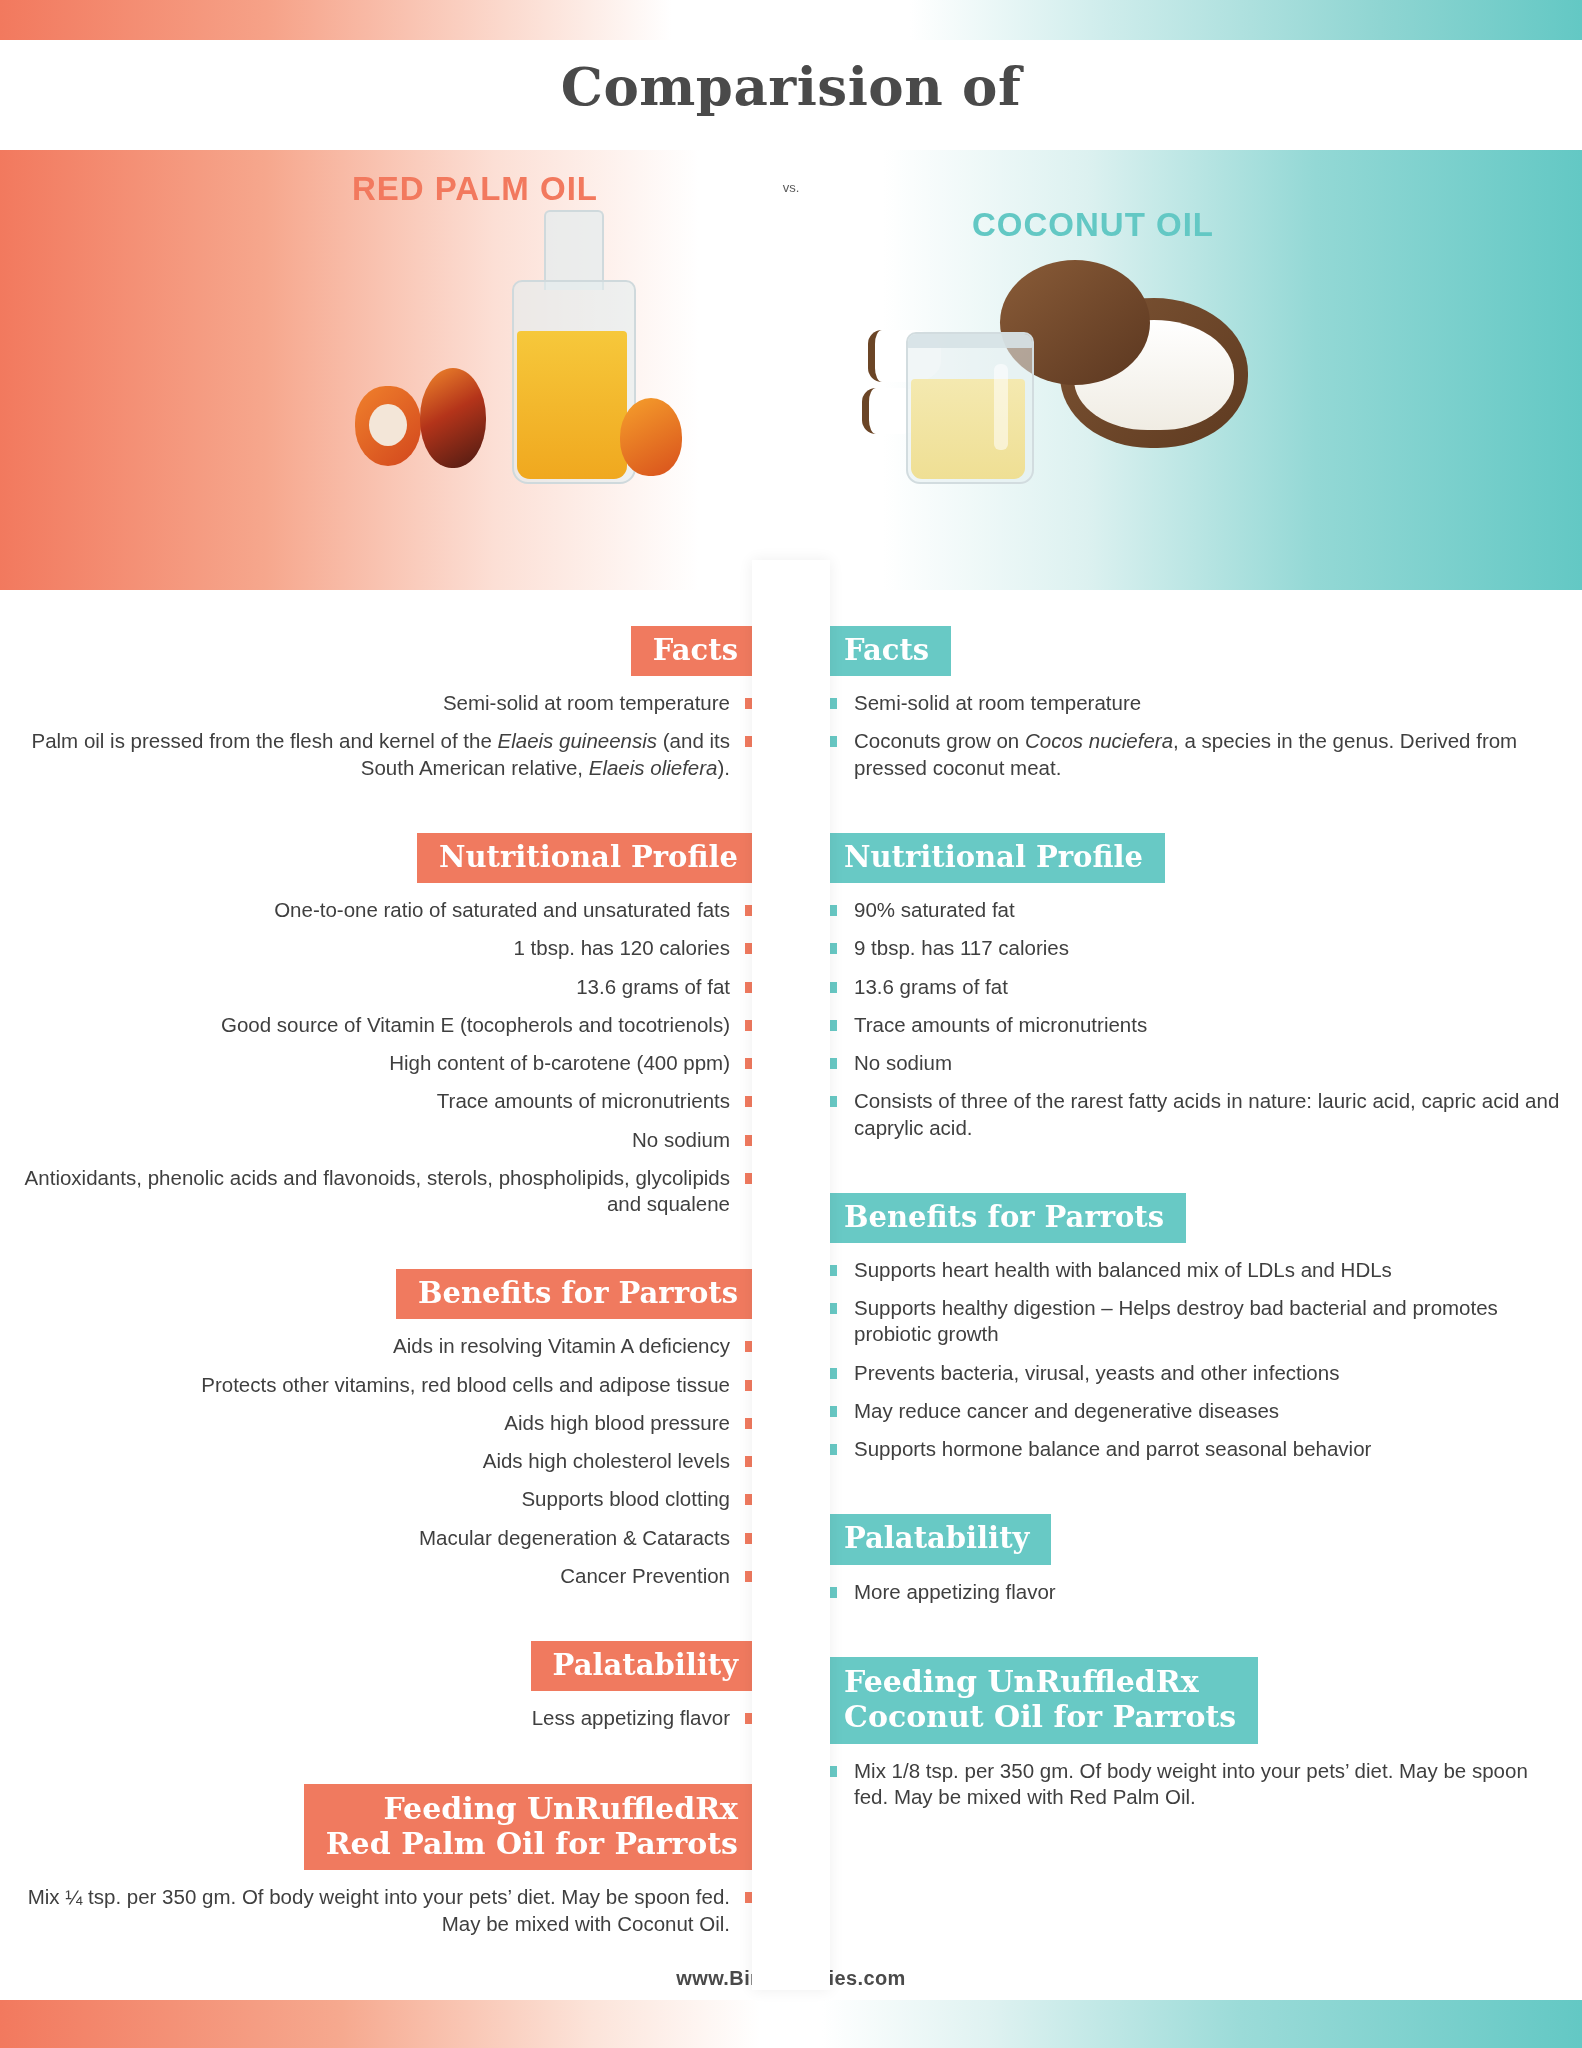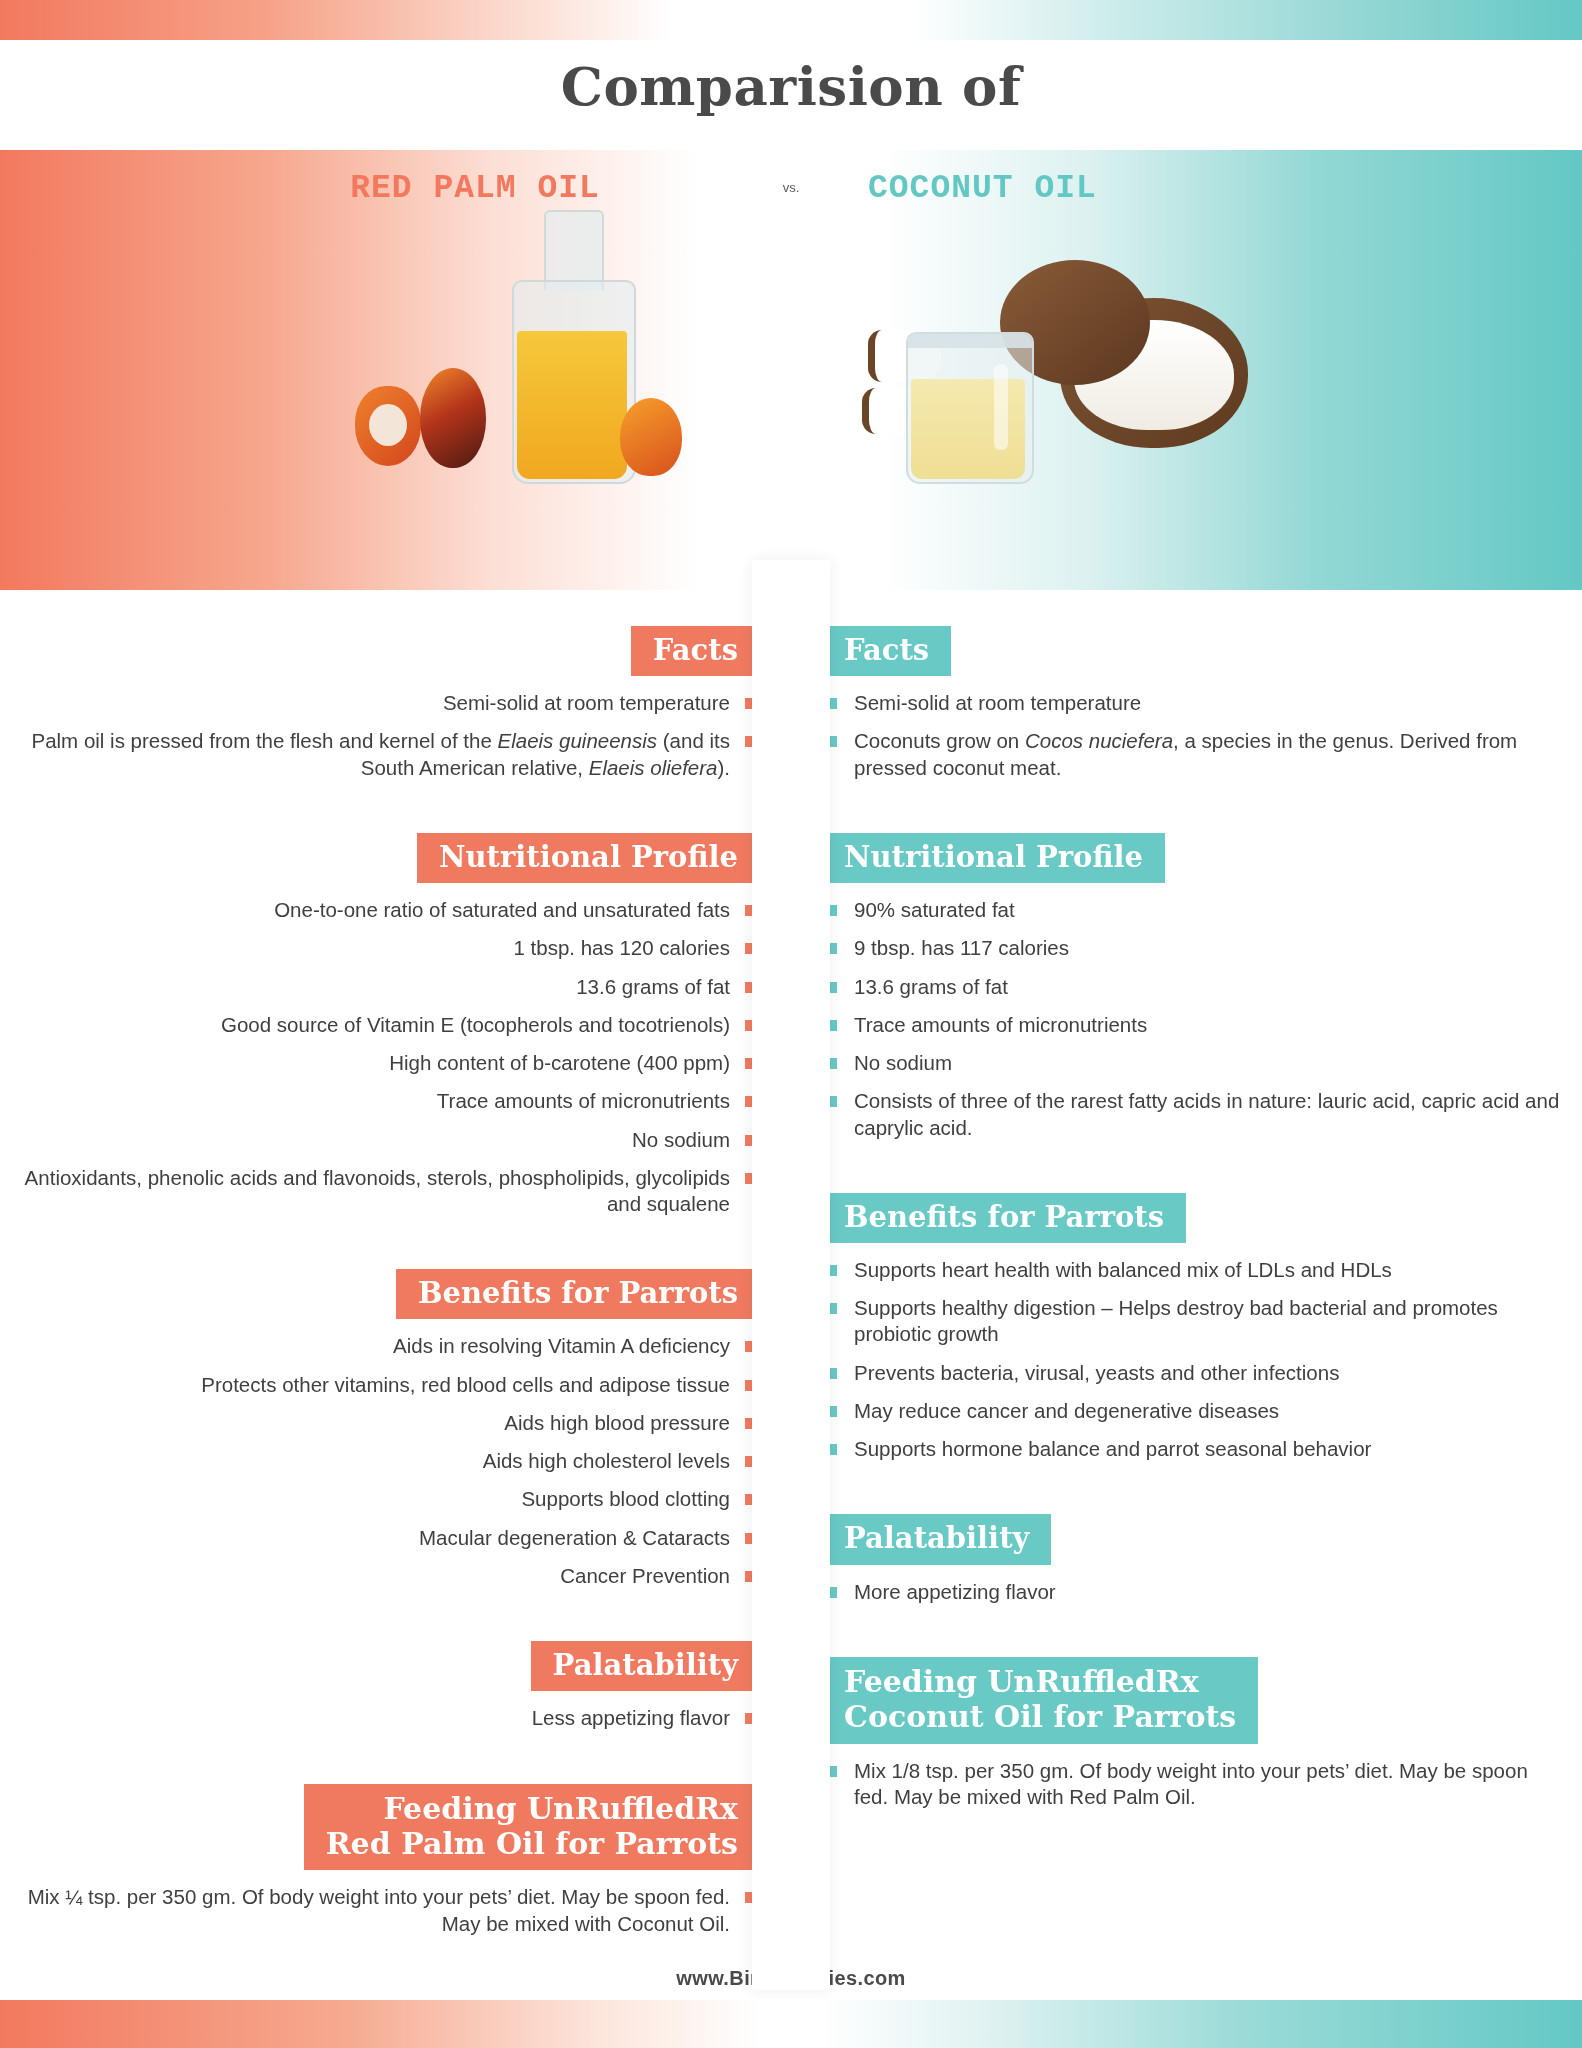--- a/index.html
+++ b/index.html
@@ -91,34 +91,35 @@
   .hero-white-gap {
     position: absolute;
     left: 745px; top: 0;
     width: 92px; height: 440px;
     background: #ffffff;
   }
 
   .brand-title {
     position: absolute;
     top: 20px;
-    font-family: Liberation Mono, monospace;
+    font-family: Liberation Sans, sans-serif;
     font-size: 33px;
     font-weight: bold;
     letter-spacing: 1px;
   }
   .brand-left {
     left: 250px; width: 450px;
     text-align: center;
     color: #f2795e;
   }
   .brand-right {
     left: 868px; width: 450px;
-    text-align: left;
+    text-align: center;
     color: #63c8c4;
+    margin-top: 36px;
   }
   .vs-label {
     position: absolute;
     top: 30px;
     left: 745px;
     width: 92px;
     text-align: center;
     font-family: "Liberation Sans", sans-serif;
     font-size: 13px;
     color: #5a5a5a;

